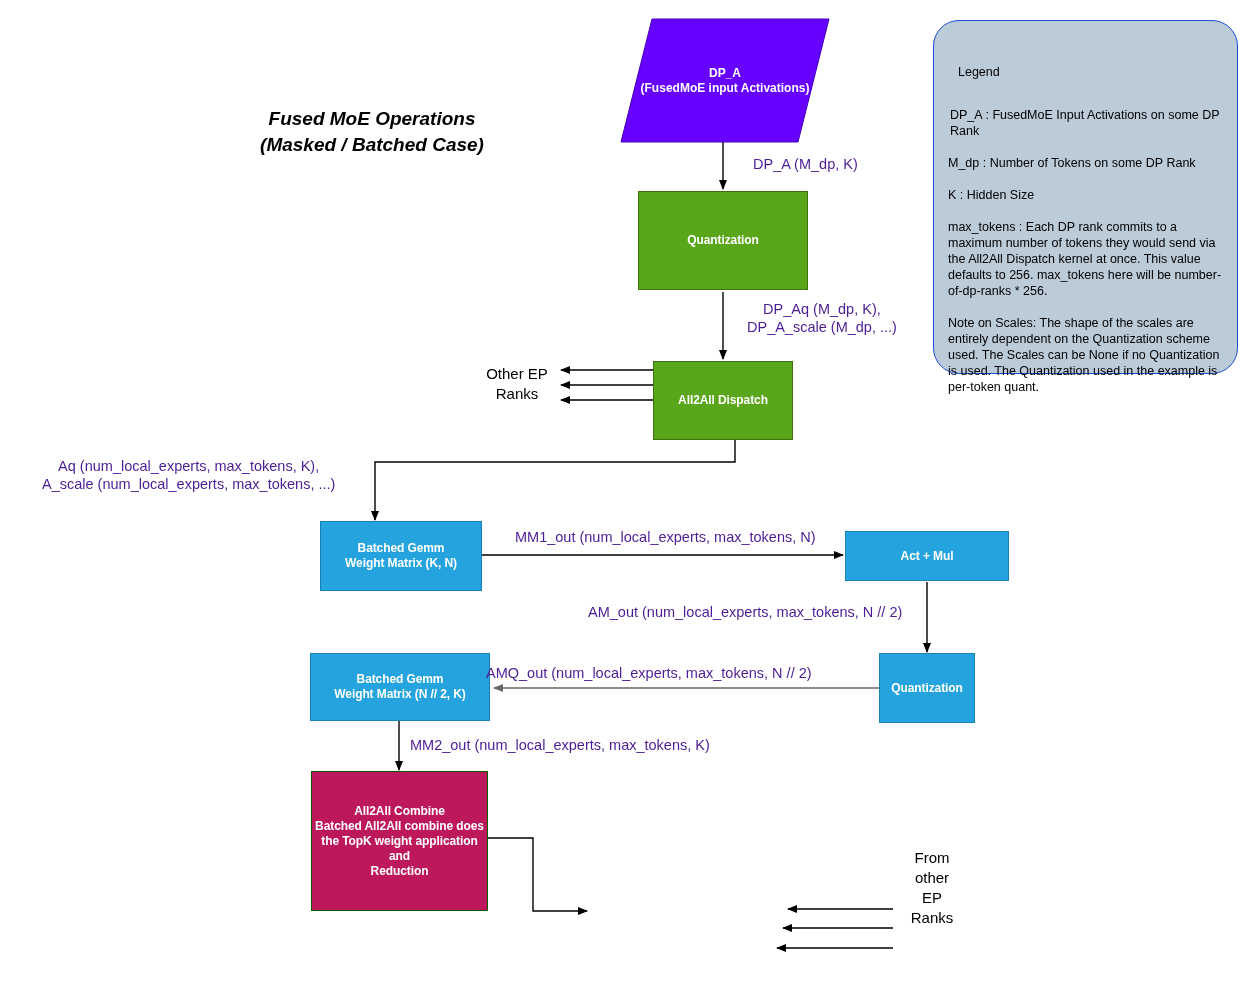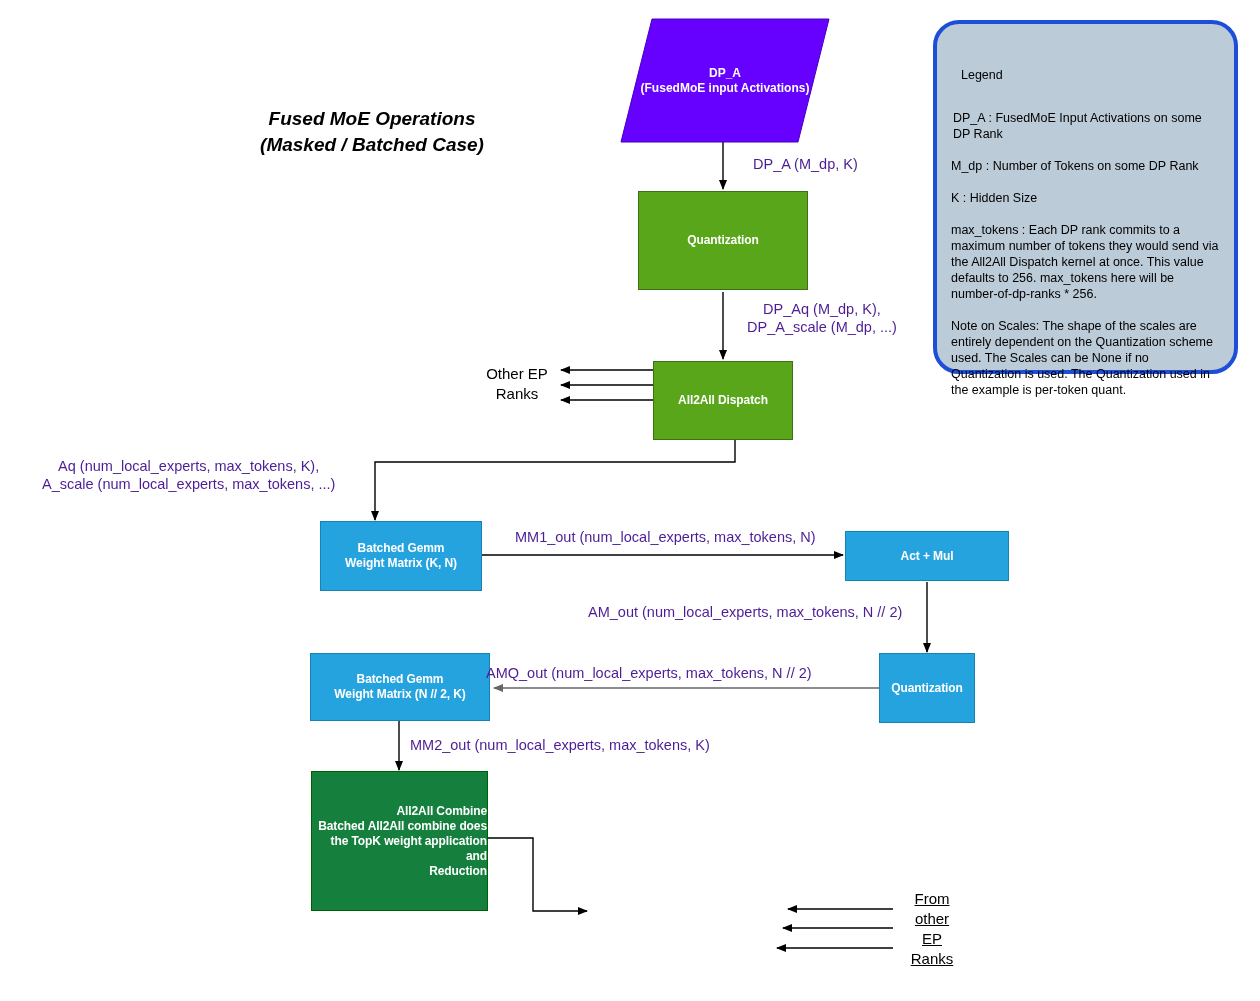--- a/index.html
+++ b/index.html
@@ -40,23 +40,22 @@
   }
   .node.green {
     background: #5aa61b;
     border: 1px solid #3d7012;
   }
   .node.blue {
     background: #25a3de;
     border: 1px solid #1683b5;
   }
   .node.darkgreen {
-    background: #15803d;
+    background: #be185d;
     border: 1px solid #006000;
-    text-align: right;
   }
   .para-wrap {
     position: absolute;
   }
   .para-text {
     position: absolute;
     left: 0;
     top: 0;
     width: 100%;
     height: 100%;
@@ -100,21 +99,21 @@
     color: #000000;
     white-space: pre;
   }
   #legend {
     position: absolute;
     left: 933px;
     top: 20px;
     width: 305px;
     height: 354px;
     background: #bccbd8;
-    border: 4px solid #1d4ed8;
+    border: 1px solid #1d4ed8;
     border-radius: 26px;
     box-sizing: border-box;
     padding: 44px 12px 10px 14px;
   }
   #legend .legend-title {
     font-size: 12.5px;
     color: #000000;
     margin-left: 10px;
     margin-bottom: 28px;
   }
@@ -232,21 +231,21 @@
 
   <div class="edge-label" style="left:588px; top:603px;">AM_out (num_local_experts, max_tokens, N // 2)</div>
 
   <div class="edge-label" style="left:486px; top:664px;">AMQ_out (num_local_experts, max_tokens, N // 2)</div>
 
   <div class="edge-label" style="left:410px; top:736px;">MM2_out (num_local_experts, max_tokens, K)</div>
 
   <div class="side-label" style="left: 477px; top: 364px; width: 80px; white-space: pre-line;">Other EP
 Ranks</div>
 
-  <div class="side-label" style="left: 898px; top: 889px; width: 68px; white-space: pre-line; text-decoration: underline;">From
+  <div class="side-label" style="left: 898px; top: 848px; width: 68px; white-space: pre-line;">From
 other
 EP
 Ranks</div>
 
   <div id="legend">
     <div class="legend-title">Legend</div>
     <div class="legend-entry indent">DP_A : FusedMoE Input Activations on some DP Rank</div>
     <div class="legend-entry">M_dp : Number of Tokens on some DP Rank</div>
     <div class="legend-entry">K : Hidden Size</div>
     <div class="legend-entry">max_tokens : Each DP rank commits to a maximum number of tokens they would send via the All2All Dispatch kernel at once. This value defaults to 256. max_tokens here will be number-of-dp-ranks * 256.</div>

